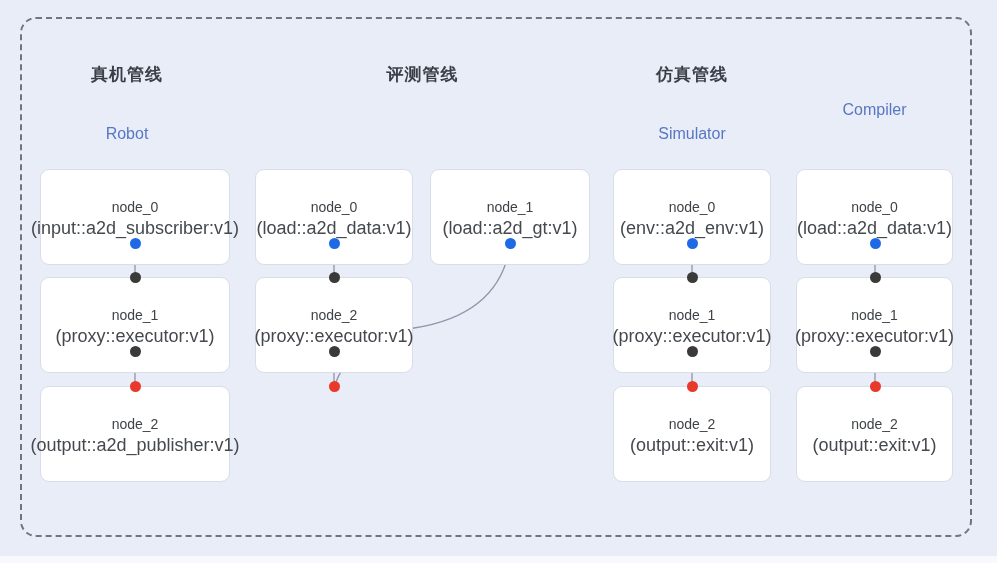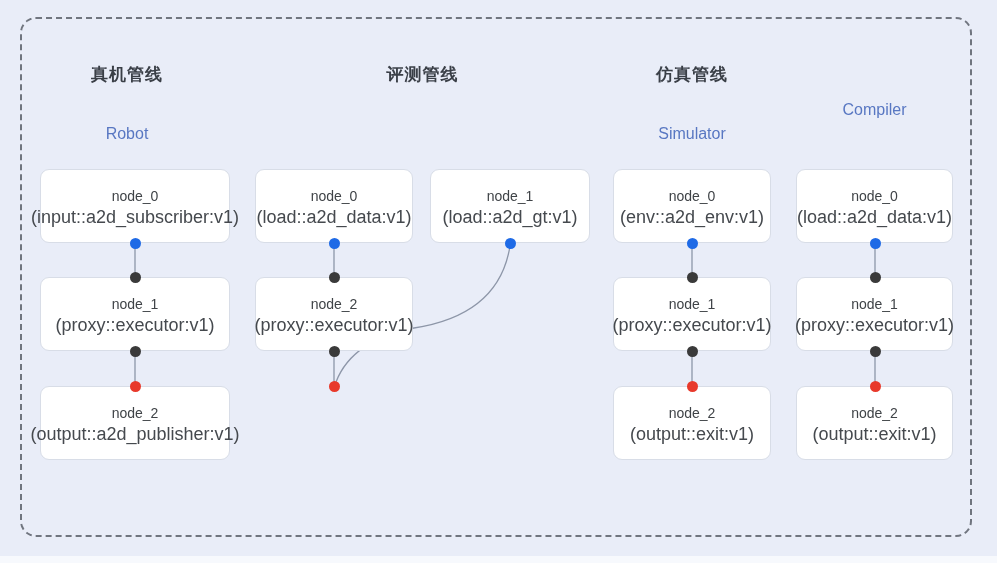--- a/index.html
+++ b/index.html
@@ -13,21 +13,21 @@
   .bottom-strip{position:absolute;left:0;bottom:0;width:997px;height:7px;background:#f7f9fd;}
   .panel{
     position:absolute;left:20px;top:17px;width:948px;height:516px;
     border:2px dashed #70757f;border-radius:16px;
   }
   .edges{position:absolute;left:0;top:0;width:997px;height:563px;z-index:1;}
   .col-header{position:absolute;top:63px;text-align:center;z-index:2;}
   .hd-zh{font-size:17px;font-weight:700;color:#3a3f47;line-height:24px;letter-spacing:1px;}
   .hd-en{font-size:16px;font-weight:400;color:#5877c2;line-height:26px;margin-top:34px;}
   .node{
-    position:absolute;height:74px;box-sizing:border-box;z-index:2;
+    position:absolute;height:96px;box-sizing:border-box;z-index:2;
     background:#ffffff;border:1px solid #d8dde7;border-radius:9px;
     display:flex;flex-direction:column;align-items:center;justify-content:center;
     gap:3px;
   }
   .nname{font-size:14px;color:#3f4347;line-height:18px;}
   .ntype{font-size:18px;color:#45494e;line-height:18px;white-space:nowrap;}
   .dot{position:absolute;width:11px;height:11px;border-radius:50%;z-index:3;}
   .d-blue{background:#1e6ae6;}
   .d-dark{background:#3a3a3a;}
   .d-red{background:#e8392b;}

